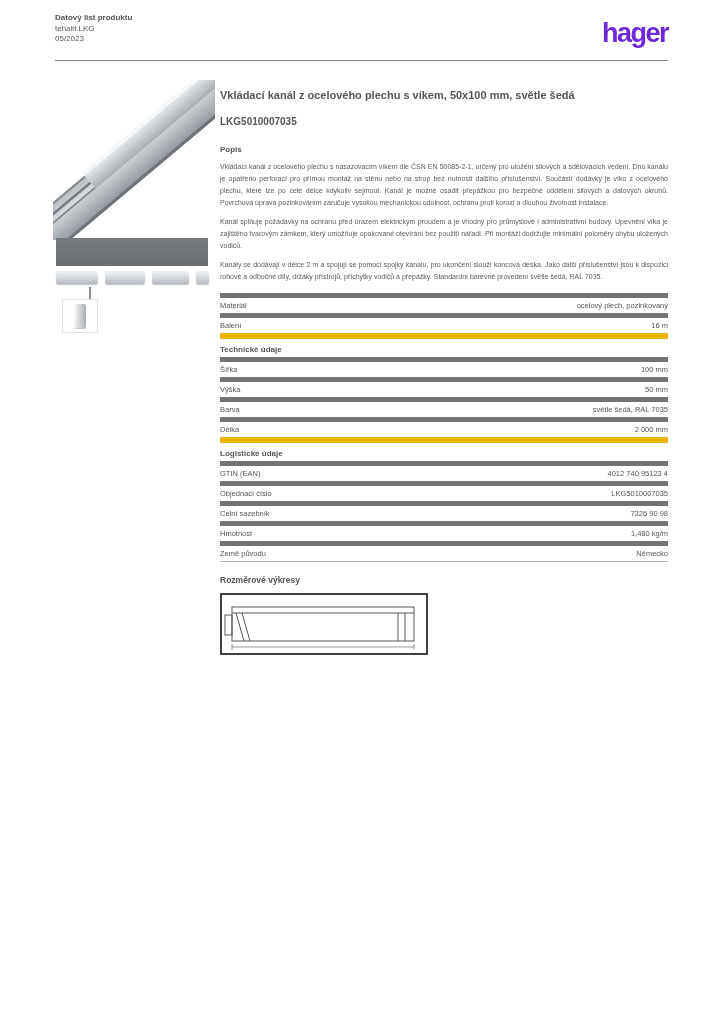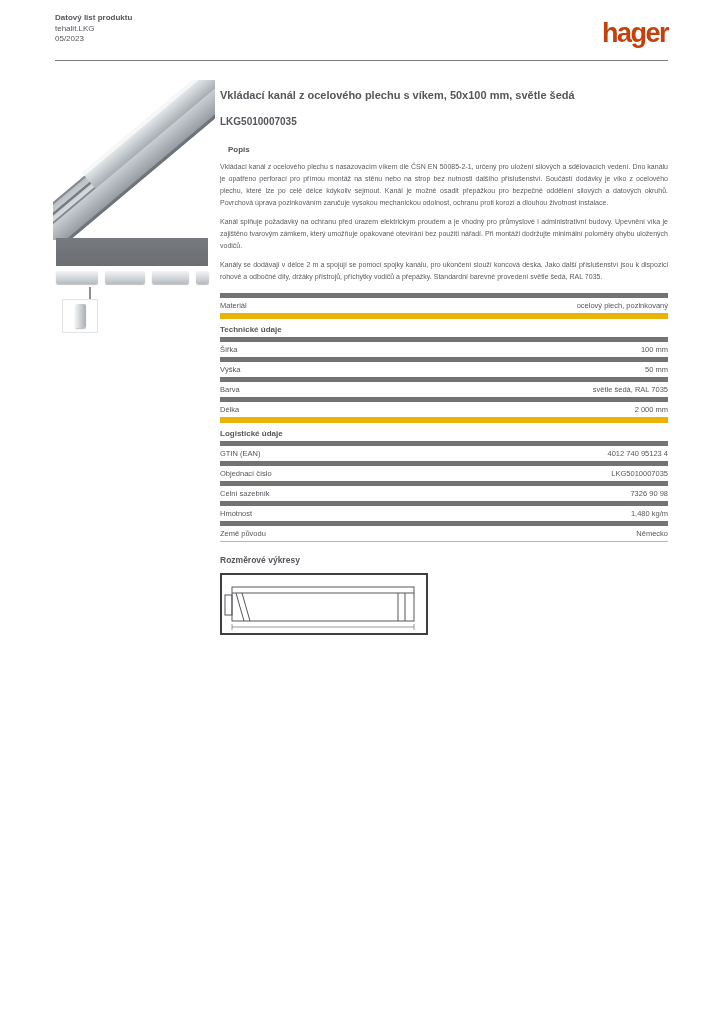--- a/index.html
+++ b/index.html
@@ -4,21 +4,21 @@
 <style>
   html,body{margin:0;padding:0;background:#ffffff;}
   #page{
     position:relative;width:724px;height:725px;background:#ffffff;overflow:hidden;
     font-family:"Liberation Sans", sans-serif;color:#55565b;
   }
   
   .hdr-left{position:absolute;left:55px;top:13px;font-size:8px;line-height:10.5px;}
   .hdr-left .l1{font-weight:bold;}
   .brand{position:absolute;right:56px;top:18px;font-size:27px;font-weight:bold;
-    letter-spacing:-1.5px;color:#c2410c;line-height:30px;}
+    letter-spacing:-1.5px;color:#6d28d9;line-height:30px;}
   .hdr-rule{position:absolute;left:55px;top:60px;width:613px;height:1px;background:#808084;}
 
   
   .photo{position:absolute;left:53px;top:80px;width:162px;height:160px;overflow:hidden;}
   .swatch-panel{position:absolute;left:56px;top:238px;width:152px;height:28px;
     background:linear-gradient(180deg,#777a7f,#6b6e73);}
   .thumbs{position:absolute;left:56px;top:269px;width:158px;height:16px;display:flex;gap:7px;align-items:center;}
   .thumb{height:13px;border-radius:2px;
     background:linear-gradient(180deg,#f3f4f6 0%,#d9dcdf 45%,#b6bbc0 100%);
     box-shadow:0 1px 1px rgba(0,0,0,0.25);}
@@ -27,21 +27,21 @@
   .thumb-sel{position:absolute;left:62px;top:299px;width:34px;height:32px;background:#ffffff;
     border:1px solid #e2e3e5;display:flex;align-items:center;justify-content:center;}
   .thumb-sel .piece{width:11px;height:24px;border-radius:2px;
     background:linear-gradient(90deg,#f2f3f5,#c6cacd 60%,#a9aeb3);
     box-shadow:0 1px 1px rgba(0,0,0,0.25);}
 
   
   .right-col{position:absolute;left:220px;top:88px;width:448px;}
   .title{font-size:11px;font-weight:bold;line-height:14px;margin:0;}
   .ref{font-size:10px;font-weight:bold;margin-top:14px;}
-  .desc-label{font-size:8px;font-weight:bold;margin-top:18px;margin-left:8px;}
+  .desc-label{font-size:8px;font-weight:bold;margin-top:18px;}
   .para{font-size:7px;line-height:12px;text-align:justify;margin-top:7px;color:#5a5b60;}
   .specs{margin-top:10px;border-bottom:1px solid #b7b7ba;}
   .section-heading{border-top:6px solid #eab308;padding:6px 0 3px;font-weight:bold;font-size:8px;}
   .spec-row{display:flex;justify-content:space-between;border-top:5px solid #737373;
     padding:4px 0 3px;font-size:7.5px;line-height:8px;}
   .spec-row .v{text-align:center;font-weight:normal;}
   .drawing-heading{font-size:8.5px;font-weight:bold;margin-top:13px;}
   .drawing-box{margin-top:8px;width:208px;height:62px;border:2px solid #3e3f43;background:#ffffff;
     box-sizing:border-box;position:relative;}
 
@@ -115,20 +115,24 @@
     <div class="desc-label">Popis</div>
     <div class="para">Vkládací kanál z ocelového plechu s nasazovacím víkem dle ČSN EN 50085-2-1, určený pro uložení silových a sdělovacích vedení. Dno kanálu je opatřeno perforací pro přímou montáž na stěnu nebo na strop bez nutnosti dalšího příslušenství. Součástí dodávky je víko z ocelového plechu, které lze po celé délce kdykoliv sejmout. Kanál je možné osadit přepážkou pro bezpečné oddělení silových a datových okruhů. Povrchová úprava pozinkováním zaručuje vysokou mechanickou odolnost, ochranu proti korozi a dlouhou životnost instalace.</div>
     <div class="para">Kanál splňuje požadavky na ochranu před úrazem elektrickým proudem a je vhodný pro průmyslové i administrativní budovy. Upevnění víka je zajištěno tvarovým zámkem, který umožňuje opakované otevírání bez použití nářadí. Při montáži dodržujte minimální poloměry ohybu uložených vodičů.</div>
     <div class="para">Kanály se dodávají v délce 2 m a spojují se pomocí spojky kanálu, pro ukončení slouží koncová deska. Jako další příslušenství jsou k dispozici rohové a odbočné díly, držáky přístrojů, příchytky vodičů a přepážky. Standardní barevné provedení světle šedá, RAL 7035.</div>
 
     <div class="specs">
         <div class="spec-row">
           <span>Materiál</span>
           <span class="v">ocelový plech, pozinkovaný</span>
         </div>
+        <div class="spec-row">
+          <span>Balení</span>
+          <span class="v">16 m</span>
+        </div>
         <div class="section-heading">Technické údaje</div>
         <div class="spec-row">
           <span>Šířka</span>
           <span class="v">100 mm</span>
         </div>
         <div class="spec-row">
           <span>Výška</span>
           <span class="v">50 mm</span>
         </div>
         <div class="spec-row">

